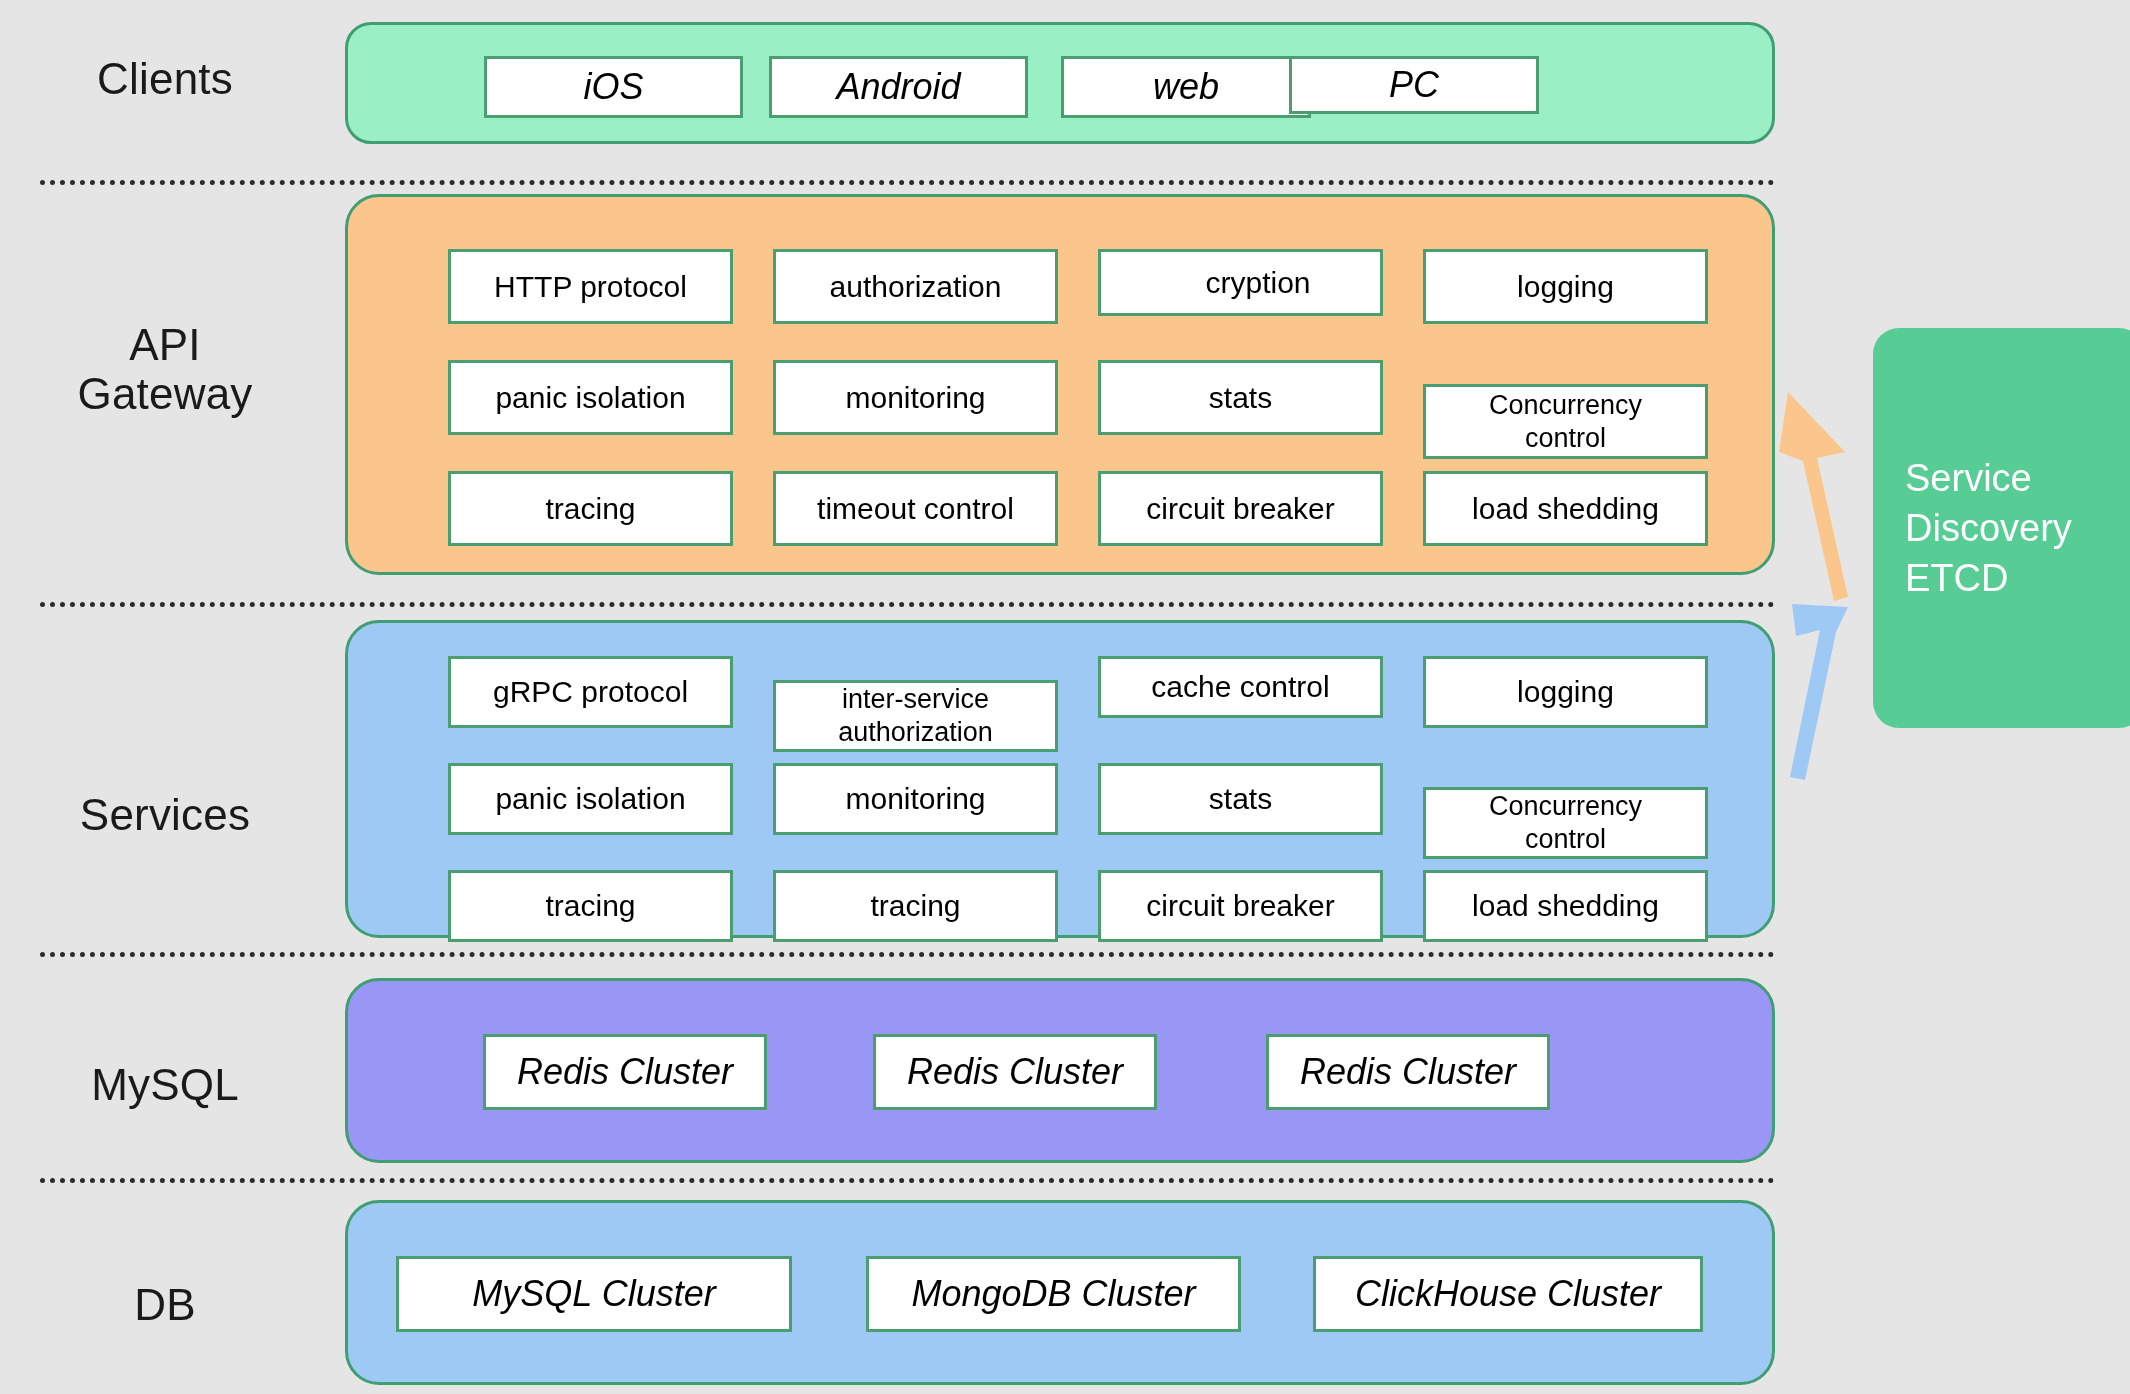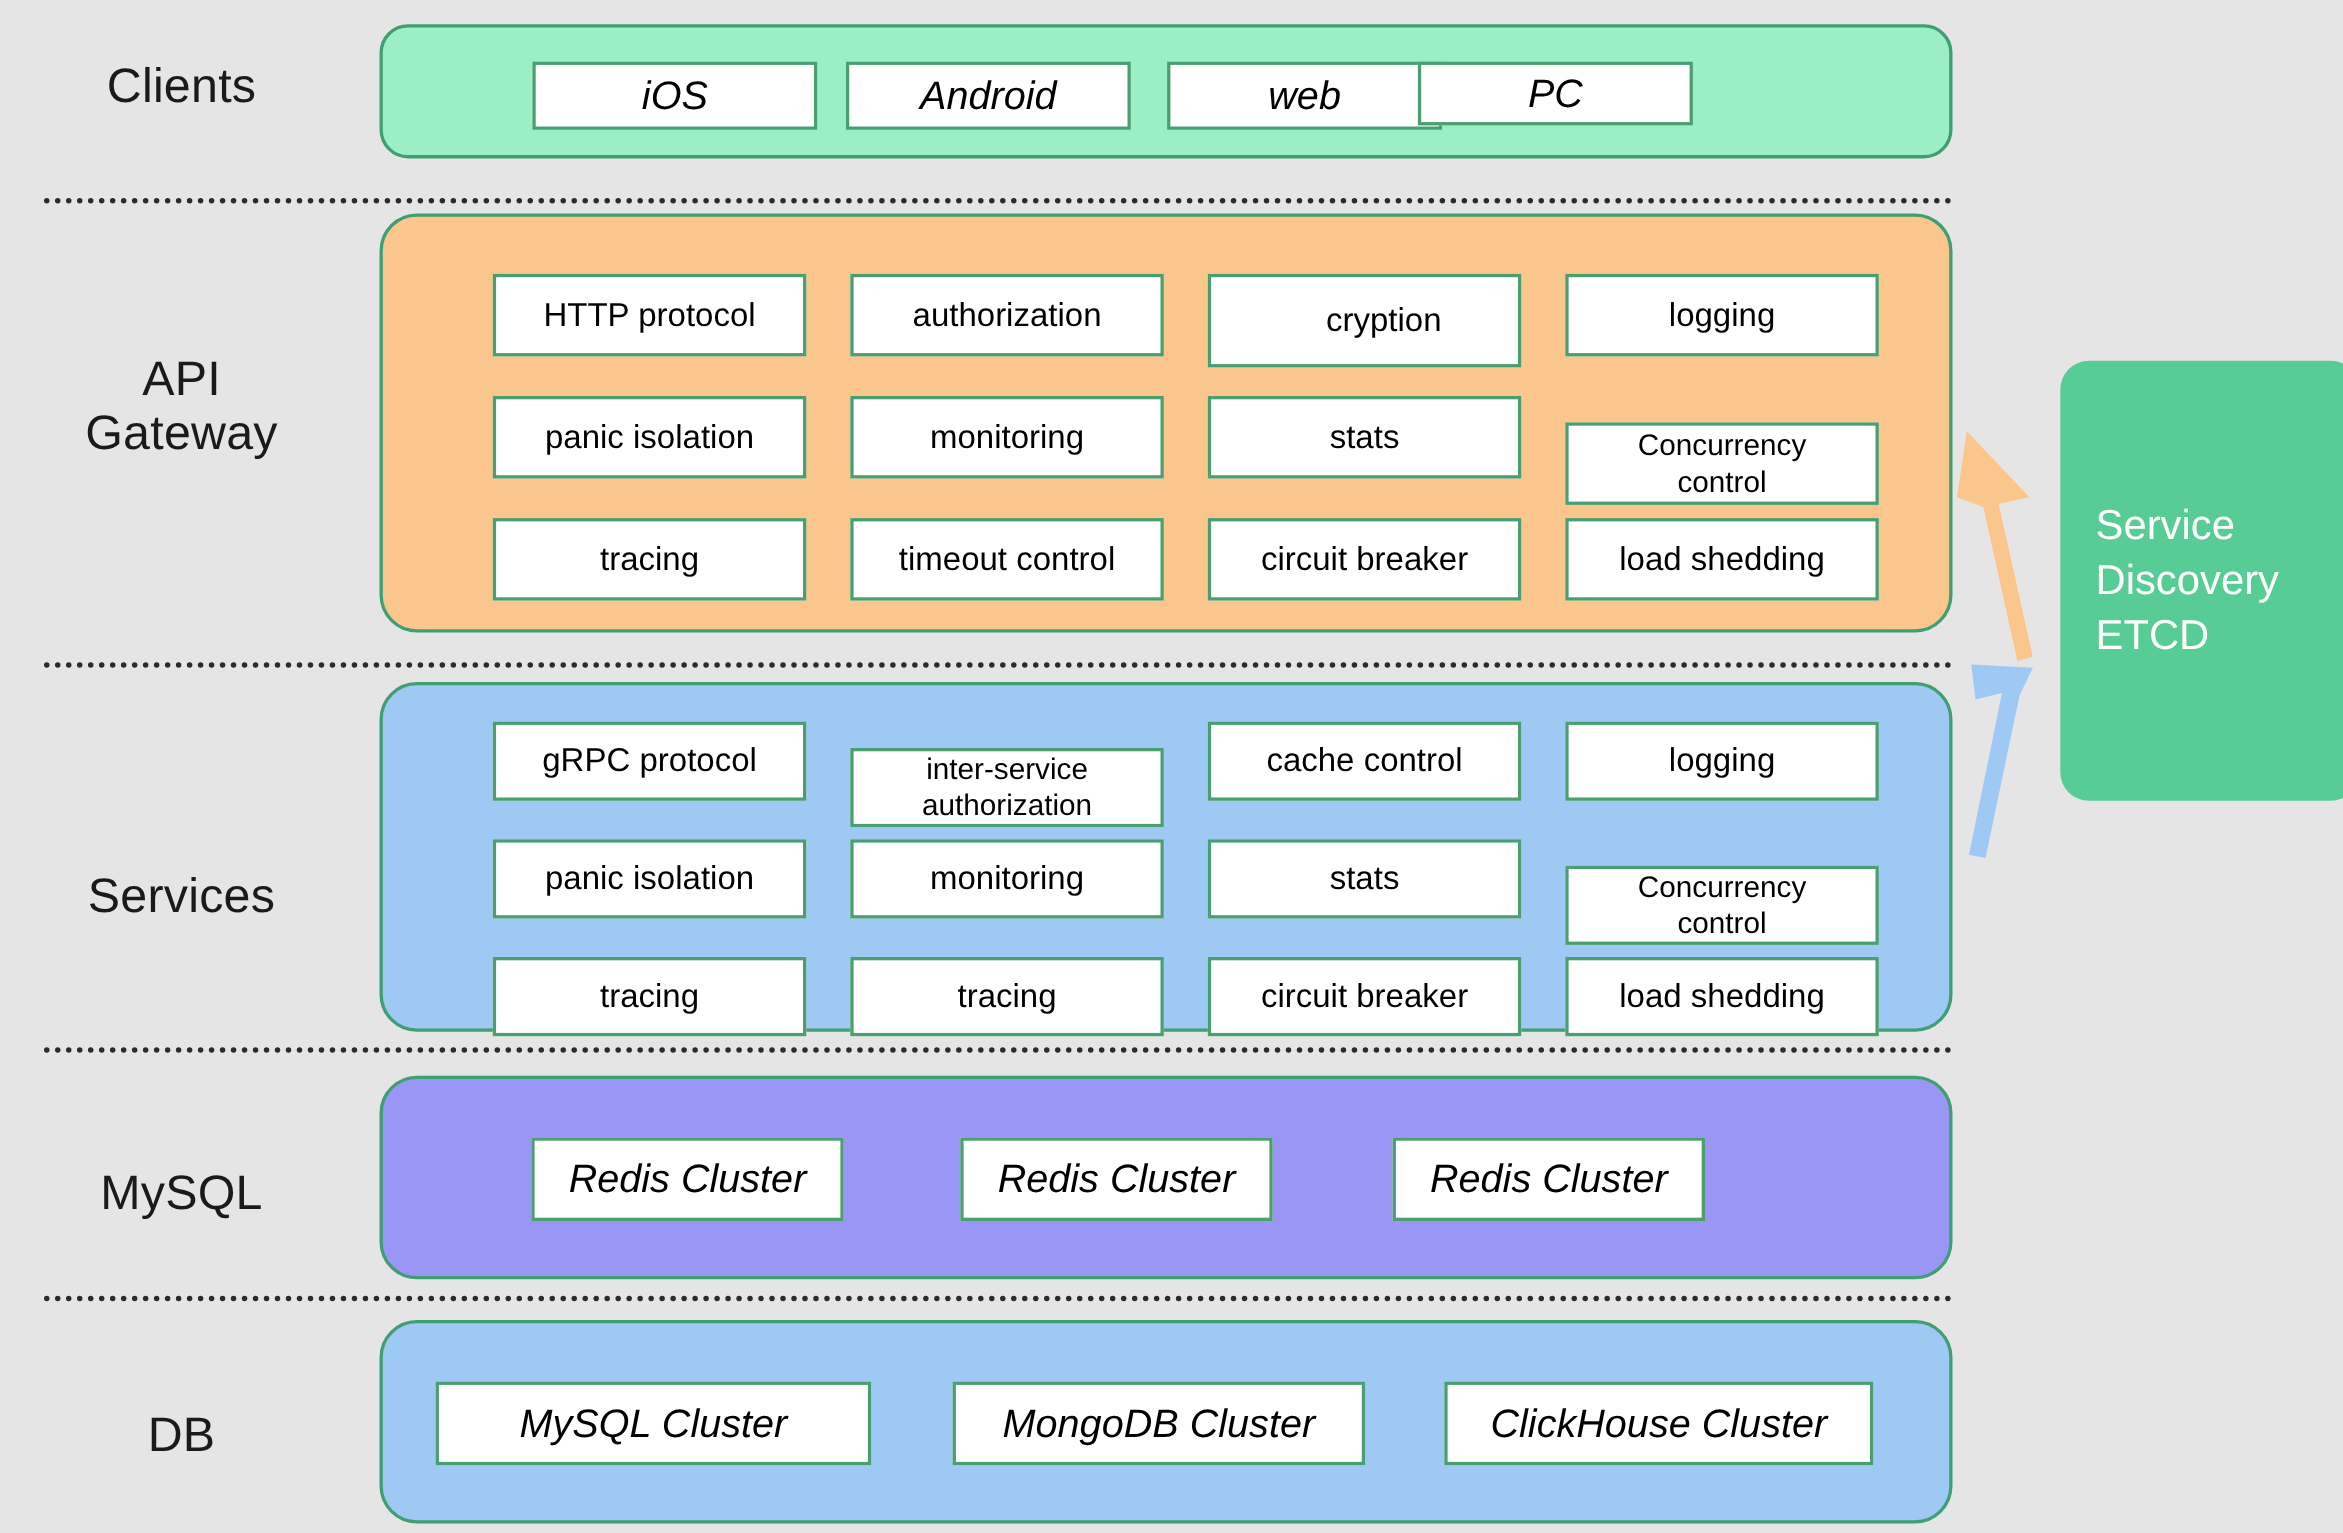--- a/index.html
+++ b/index.html
@@ -152,21 +152,21 @@
   </div>
 
   <div class="band band-gateway" style="top:194px; height:381px;">
 
     <div class="cell" style="left:100px; top:52px; width:285px; height:75px;">
       <span>HTTP protocol</span>
     </div>
     <div class="cell" style="left:425px; top:52px; width:285px; height:75px;">
       <span>authorization</span>
     </div>
-    <div class="cell" style="left:750px; top:52px; width:285px; height:85px;padding-left:41px;">
+    <div class="cell" style="left:750px; top:52px; width:285px; height:67px;padding-left:41px;">
       <span>cryption</span>
     </div>
     <div class="cell" style="left:1075px; top:52px; width:285px; height:75px;">
       <span>logging</span>
     </div>
 
     <div class="cell" style="left:100px; top:163px; width:285px; height:75px;">
       <span>panic isolation</span>
     </div>
     <div class="cell" style="left:425px; top:163px; width:285px; height:75px;">
@@ -196,21 +196,21 @@
 
   <div class="band band-services" style="top:620px; height:318px;">
 
     <div class="cell" style="left:100px; top:33px; width:285px; height:72px;">
       <span>gRPC protocol</span>
     </div>
     <div class="cell two-line" style="left:425px; top:33px; width:285px; height:72px; flex-direction:column;">
       <span>inter-service</span>
       <span>authorization</span>
     </div>
-    <div class="cell" style="left:750px; top:33px; width:285px; height:72px;text-align:right;">
+    <div class="cell" style="left:750px; top:33px; width:285px; height:62px;text-align:right;">
       <span>cache control</span>
     </div>
     <div class="cell" style="left:1075px; top:33px; width:285px; height:72px;">
       <span>logging</span>
     </div>
 
     <div class="cell" style="left:100px; top:140px; width:285px; height:72px;">
       <span>panic isolation</span>
     </div>
     <div class="cell" style="left:425px; top:140px; width:285px; height:72px;">

